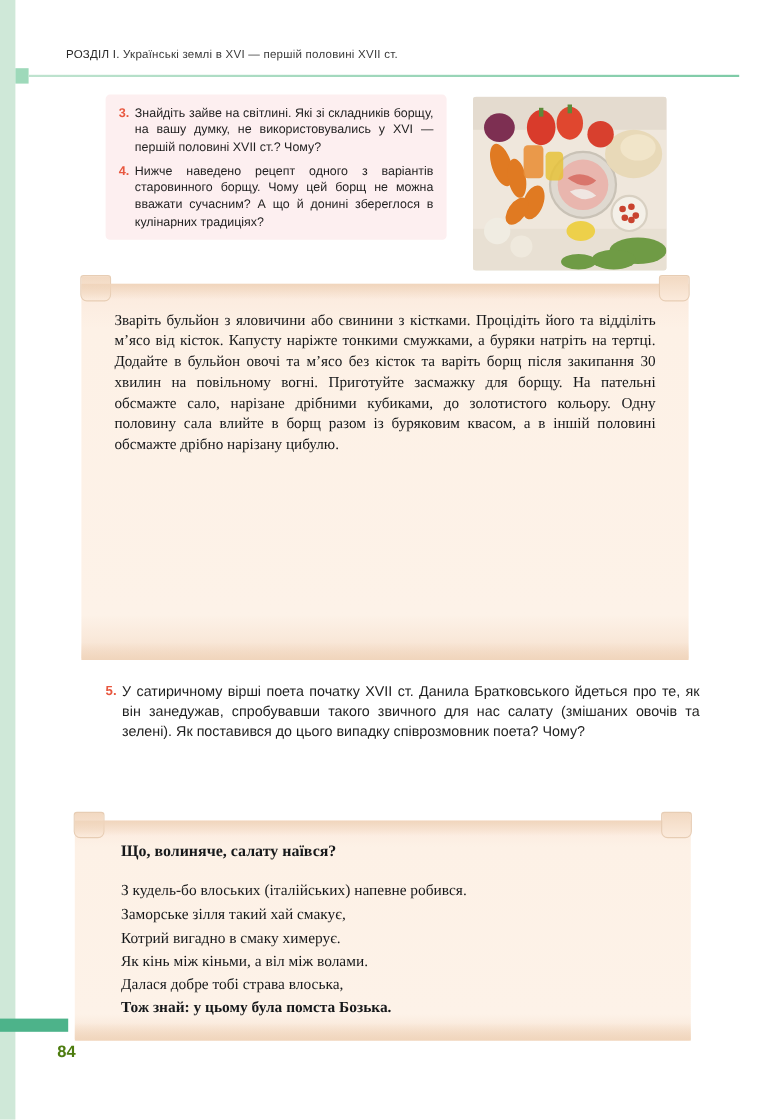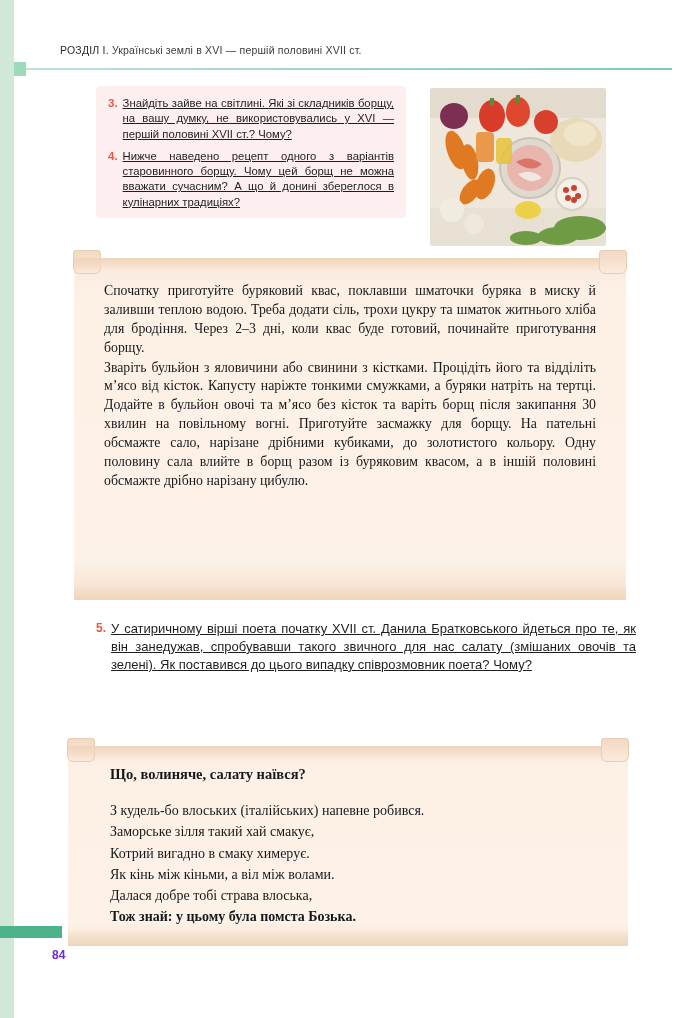--- a/index.html
+++ b/index.html
@@ -88,21 +88,20 @@
     font-size: 11.5px;
     margin-right: 5px;
     line-height: 1.35;
     flex: 0 0 auto;
   }
   .q-text {
     font-size: 11.3px;
     line-height: 1.35;
     color: #1e1e1e;
     text-align: justify;
-    text-decoration: underline;
   }
 
   
   .photo {
     position: absolute;
     left: 430px;
     top: 88px;
     width: 176px;
     height: 158px;
     border-radius: 3px;
@@ -205,23 +204,23 @@
     color: #16181a;
   }
   .poem-lines div { white-space: nowrap; }
   .poem-lines div:last-child { font-weight: bold; }
 
   
   .page-num {
     position: absolute;
     left: 52px;
     top: 948px;
-    font-size: 12px;
+    font-size: 15px;
     font-weight: bold;
-    color: #6d28d9;
+    color: #4d7c0f;
   }
 </style>
 </head>
 <body>
 
 <div class="left-bar"></div>
 <div class="left-bar-accent"></div>
 
 <div class="header-rule-left"></div>
 <div class="header-rule"></div>
@@ -293,21 +292,20 @@
     </g>
 
     <ellipse cx="98" cy="122" r="10" rx="13" ry="9" fill="#edd04a"></ellipse>
   </svg>
 </div>
 
 <div class="scroll" id="recipe-scroll">
   <div class="scroll-top-edge"></div>
   <div class="scroll-bottom-edge"></div>
   <div class="recipe-body">
-    <p>Спочатку приготуйте буряковий квас, поклавши шматочки буряка в миску й заливши теплою водою. Треба додати сіль, трохи цукру та шматок житнього хліба для бродіння. Через 2–3 дні, коли квас буде готовий, починайте приготування борщу.</p>
     <p>Зваріть бульйон з яловичини або свинини з кістками. Процідіть його та відділіть м’ясо від кісток. Капусту наріжте тонкими смужками, а буряки натріть на тертці. Додайте в бульйон овочі та м’ясо без кісток та варіть борщ після закипання 30 хвилин на повільному вогні. Приготуйте засмажку для борщу. На пательні обсмажте сало, нарізане дрібними кубиками, до золотистого кольору. Одну половину сала влийте в борщ разом із буряковим квасом, а в іншій половині обсмажте дрібно нарізану цибулю.</p>
   </div>
 </div>
 
 <div class="q5">
   <span class="q-num">5.</span>
   <span class="q-text">У сатиричному вірші поета початку XVII ст. Данила Братковського йдеться про те, як він занедужав, спробувавши такого звичного для нас салату (змішаних овочів та зелені). Як поставився до цього випадку співрозмовник поета? Чому?</span>
 </div>
 
 <div class="scroll" id="poem-scroll">

